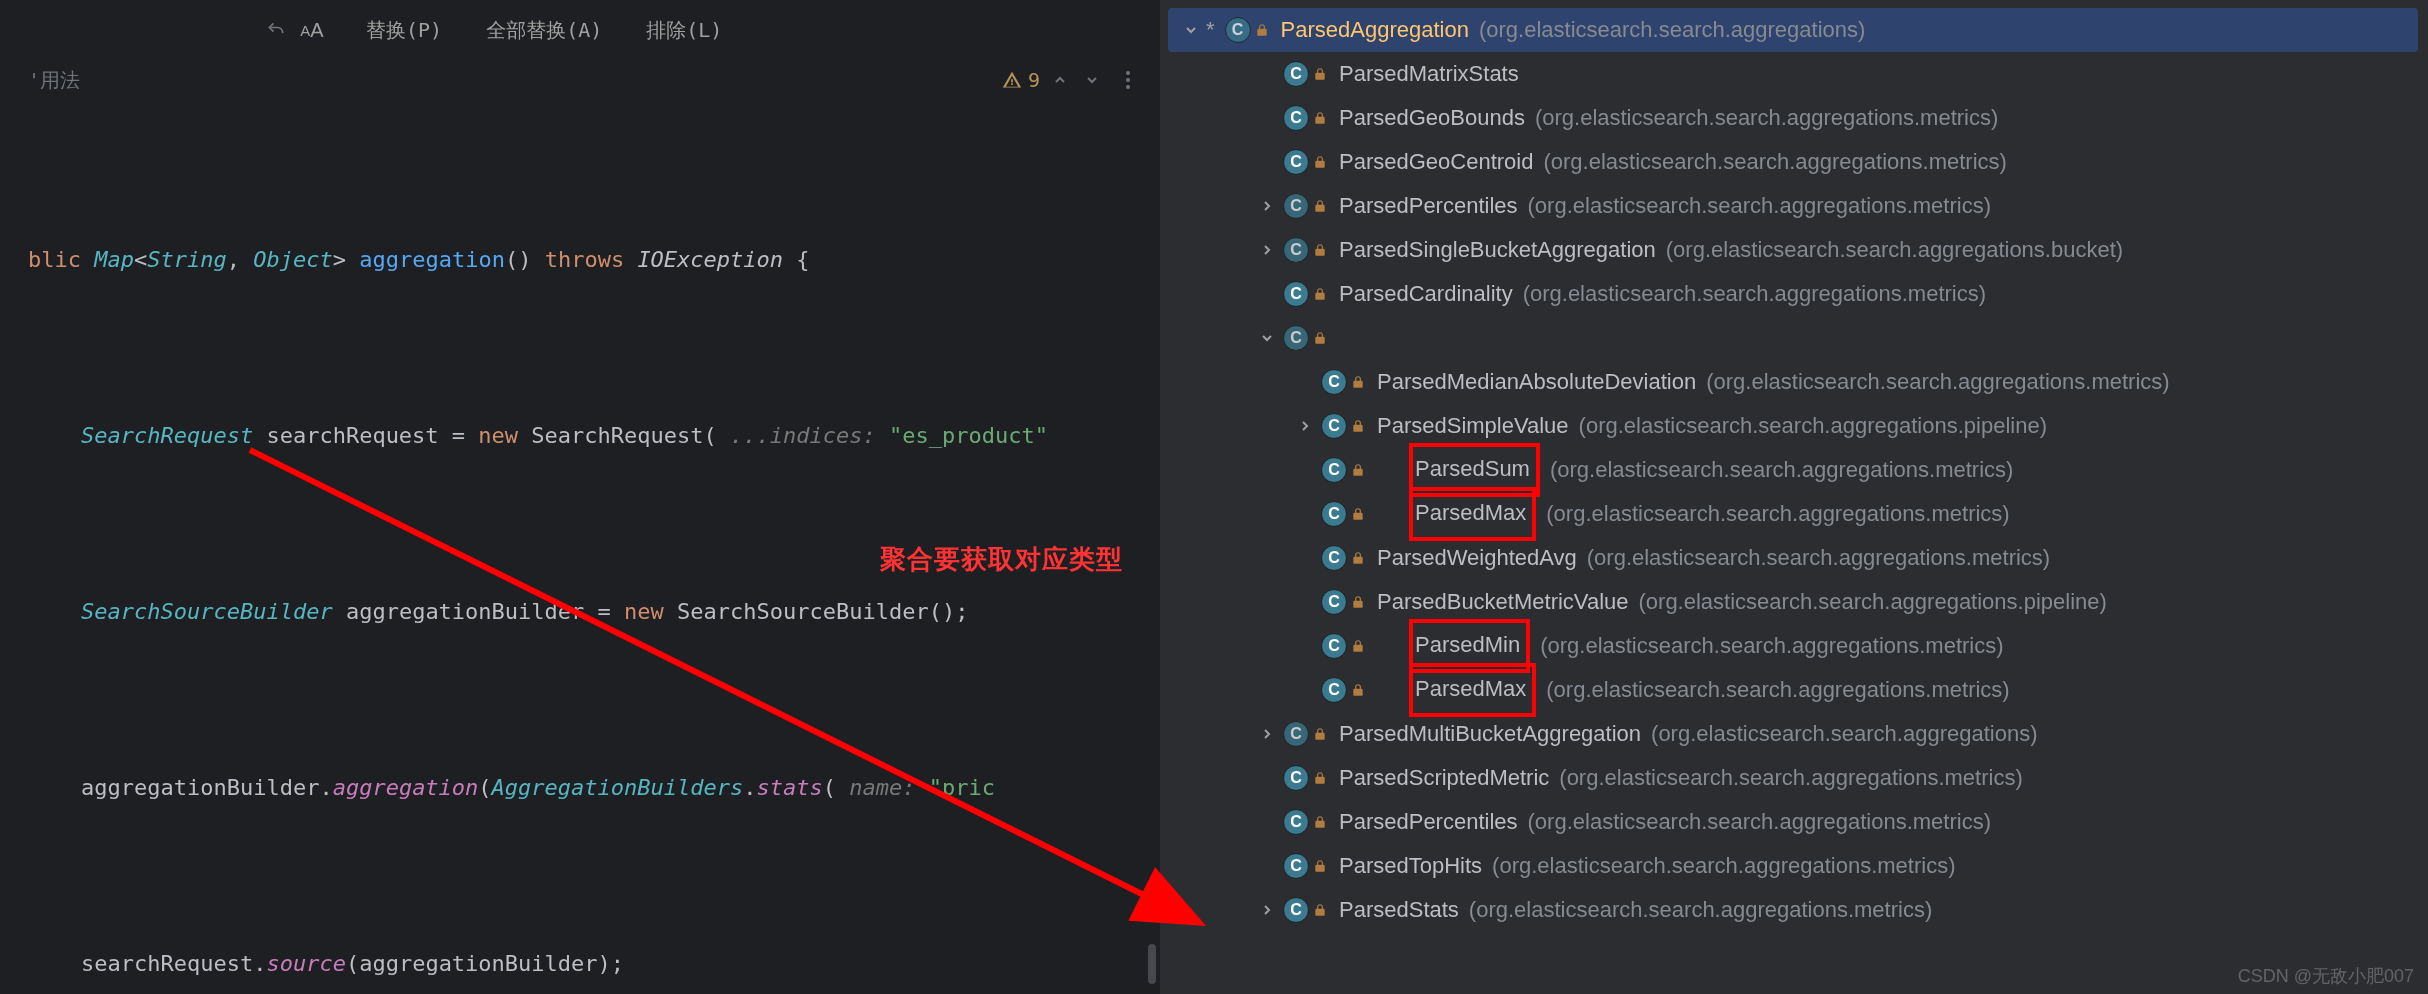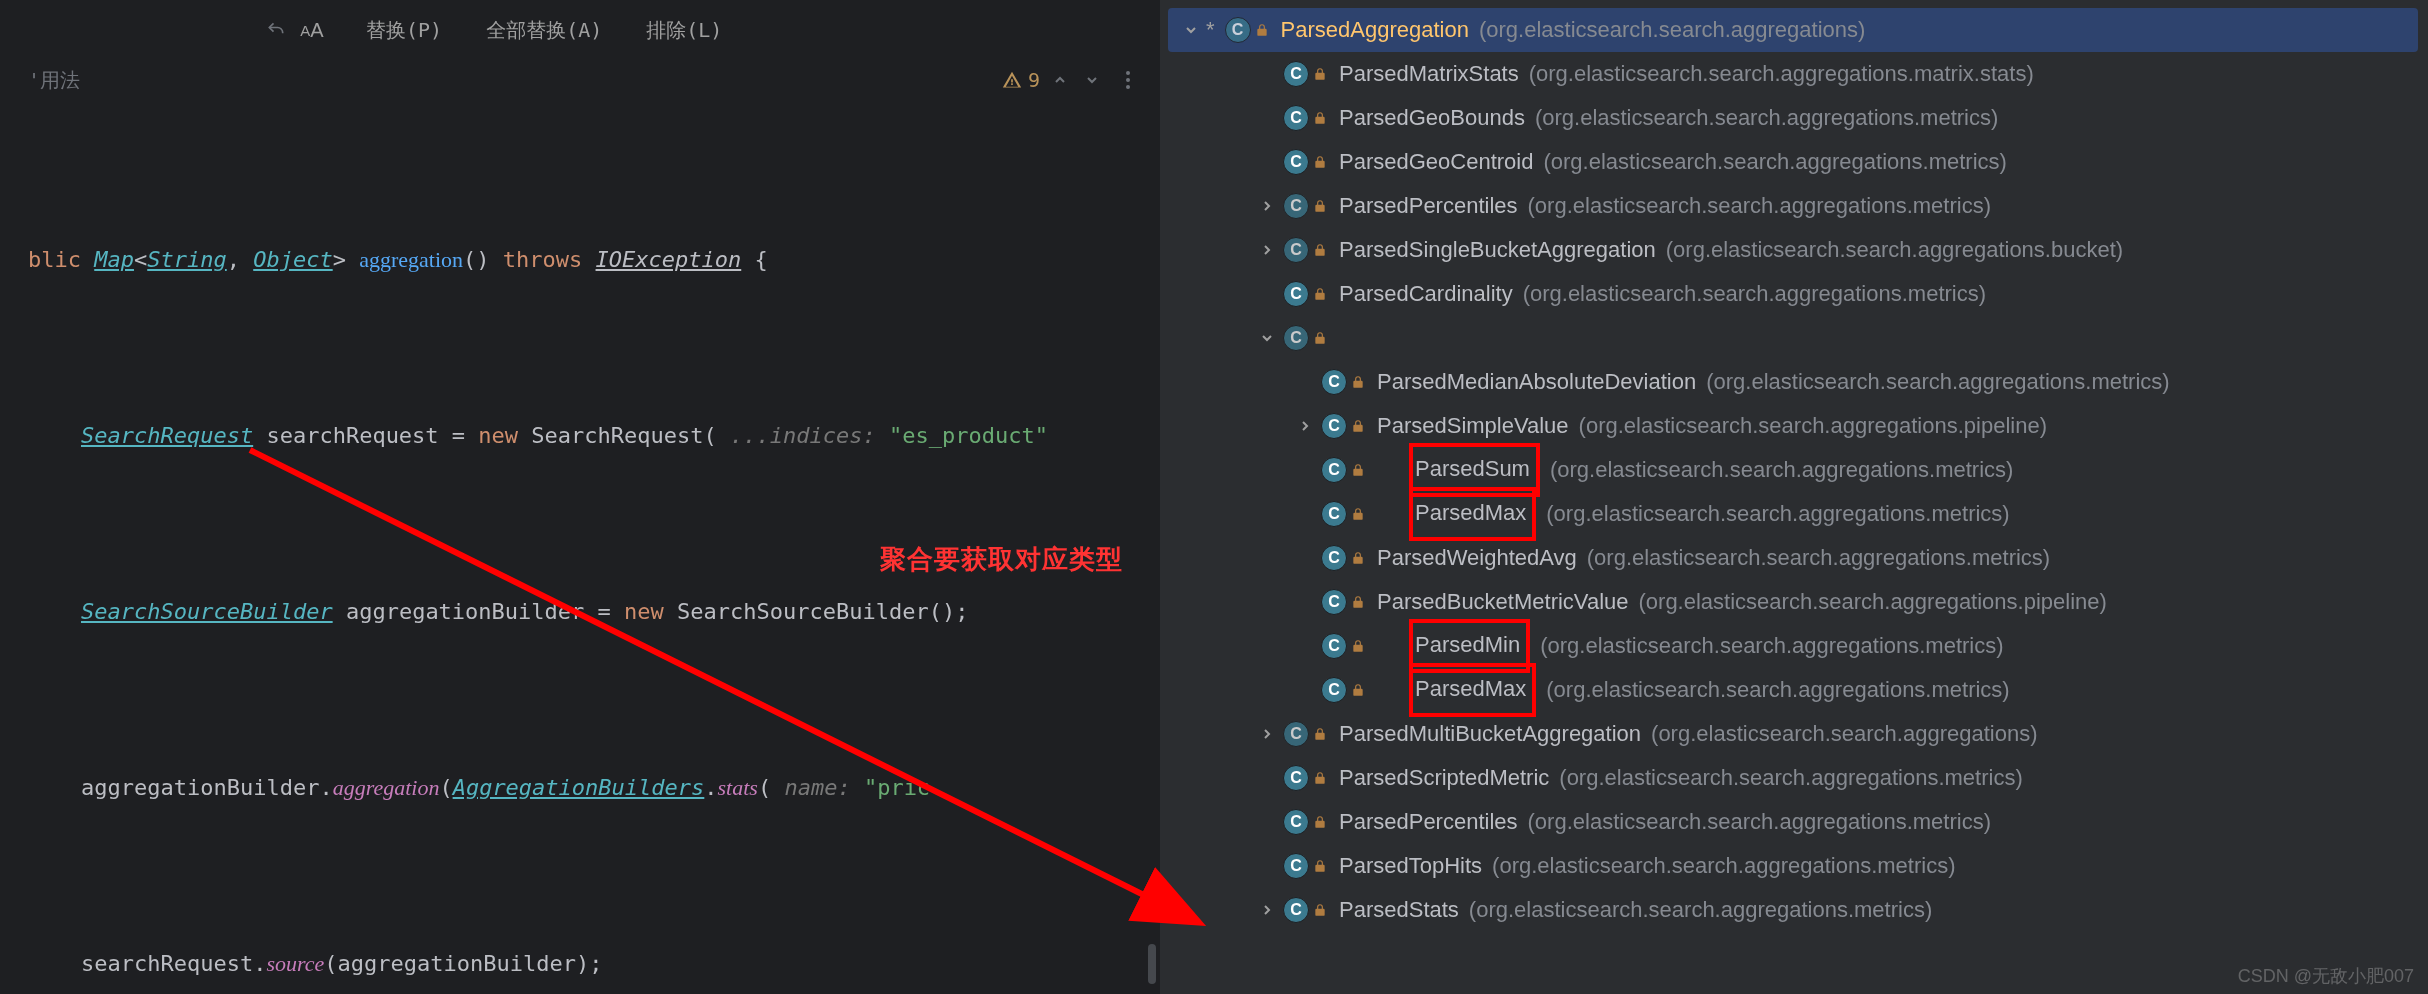--- a/index.html
+++ b/index.html
@@ -16,22 +16,22 @@
 
   .usage-bar { height: 40px; padding-left: 28px; padding-right: 20px; display:flex; align-items:center; font-size:20px; color:#6f737a; gap:8px;}
   .usage-bar .spacer { flex:1; }
   .warn-badge { display:flex; align-items:center; gap:6px; color:#b9935a; }
   .nav-ar { width:24px; height:24px; display:inline-flex; align-items:center; justify-content:center; color:#6f737a; }
 
   
   .code { padding: 6px 0 6px 28px; line-height: 44px; font-size: 22px; white-space: pre; position: relative; }
   .code .line { height: 44px; display:flex; align-items:flex-end; }
   .kw { color: #cf8e6d; } 
-  .type-it { color: #56b6c2; font-style: italic; text-decoration: underline; }
-  .fn { color: #c77dbb; font-style: italic; font-family: Liberation Serif, serif; }
+  .type-it { color: #56b6c2; font-style: italic; }
+  .fn { color: #c77dbb; font-style: italic; }
   .id { color: #bcbec4; }
   .str { color: #6aab73; }
   .param-name { color: #787878; font-style: italic; }
   .op { color: #bcbec4; }
   .punc { color: #bcbec4; }
   .redtxt { color: #f33; font-weight: bold; font-size: 26px; font-family: "Microsoft YaHei", sans-serif; letter-spacing:1px;}
 
   
   .tree { padding: 8px 0 8px 8px; font-family: -apple-system, "Segoe UI", Arial, sans-serif; font-size: 22px; line-height: 44px; }
   .tree-row { height: 44px; display:flex; align-items:center; gap: 1px; white-space: nowrap; padding-left: 0; }
@@ -177,21 +177,20 @@
             </span>
             <span class="cbadge">C</span>
             <span class="lock">
               <svg width="14" height="14" viewBox="0 0 24 24" fill="currentColor">
                 <path d="M18 10h-1V7a5 5 0 00-10 0v3H6a2 2 0 00-2 2v8a2 2 0 002 2h12a2 2 0 002-2v-8a2 2 0 00-2-2zM9 7a3 3 0 016 0v3H9V7z"></path>
               </svg>
             </span>
             <span style="width:8px;"></span>
             <span class="classname normal">ParsedMatrixStats</span>
             <span style="width:8px;"></span>
-            <span class="pkg">(org.elasticsearch.search.aggregations.matrix.stats)</span>
           </div>
           <div class="tree-row">
             <span class="indent" style="width:86px;"></span>
             <span class="chev blank">
               <svg width="16" height="16" viewBox="0 0 24 24" fill="none" stroke="currentColor" stroke-width="3">
                 <polyline points="9 6 15 12 9 18"></polyline>
               </svg>
             </span>
             <span class="cbadge">C</span>
             <span class="lock">

